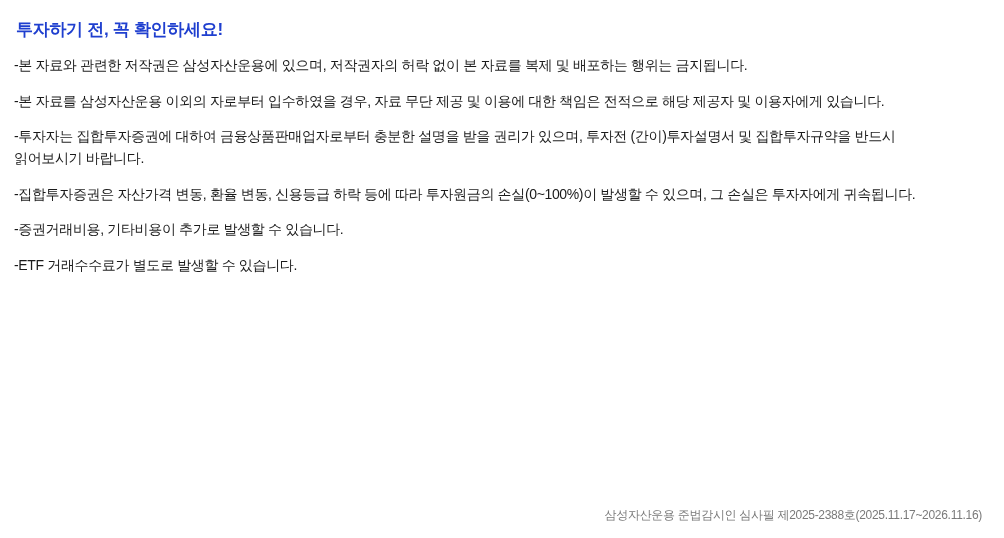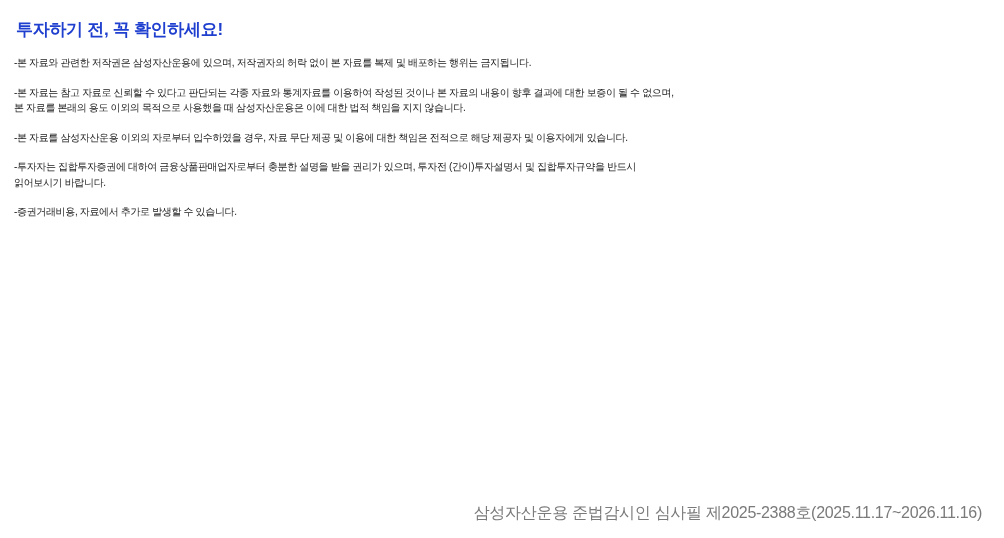--- a/index.html
+++ b/index.html
@@ -25,48 +25,48 @@
     font-size: 17px;
     font-weight: bold;
     color: #1f3fcf;
     letter-spacing: -0.3px;
     margin: 0 0 14px 2px;
   }
   .clauses {
     display: block;
   }
   .clause {
-    font-size: 10px;
+    font-size: 14px;
     line-height: 1.55;
     letter-spacing: -0.35px;
     color: #1a1a1a;
     margin: 0 0 14px 0;
     white-space: pre-line;
   }
   .footer {
     position: absolute;
     right: 22px;
     bottom: 14px;
-    font-size: 16px;
+    font-size: 12px;
     letter-spacing: -0.3px;
     color: #7a7a7a;
   }
 </style>
 </head>
 <body>
 
 <div class="page">
 
   <h1 class="disclaimer-title">투자하기 전, 꼭 확인하세요!</h1>
 
   <div class="clauses">
     <p class="clause">-본 자료와 관련한 저작권은 삼성자산운용에 있으며, 저작권자의 허락 없이 본 자료를 복제 및 배포하는 행위는 금지됩니다.</p>
-    <p class="clause">-본 자료는 참고 자료로 신뢰할 수 있다고 판단되는 각종 자료와 통계자료를 이용하여 작성된 것이나 본 자료의 내용이 향후 결과에 대한 보증이 될 수 없으며,
-본 자료를 본래의 용도 이외의 목적으로 사용했을 때 삼성자산운용은 이에 대한 법적 책임을 지지 않습니다.</p>
     <p class="clause">-본 자료를 삼성자산운용 이외의 자로부터 입수하였을 경우, 자료 무단 제공 및 이용에 대한 책임은 전적으로 해당 제공자 및 이용자에게 있습니다.</p>
     <p class="clause">-투자자는 집합투자증권에 대하여 금융상품판매업자로부터 충분한 설명을 받을 권리가 있으며, 투자전 (간이)투자설명서 및 집합투자규약을 반드시
 읽어보시기 바랍니다.</p>
-    <p class="clause">-증권거래비용, 자료에서 추가로 발생할 수 있습니다.</p>
+    <p class="clause">-집합투자증권은 자산가격 변동, 환율 변동, 신용등급 하락 등에 따라 투자원금의 손실(0~100%)이 발생할 수 있으며, 그 손실은 투자자에게 귀속됩니다.</p>
+    <p class="clause">-증권거래비용, 기타비용이 추가로 발생할 수 있습니다.</p>
+    <p class="clause">-ETF 거래수수료가 별도로 발생할 수 있습니다.</p>
   </div>
 
   <div class="footer">삼성자산운용 준법감시인 심사필 제2025-2388호(2025.11.17~2026.11.16)</div>
 
 </div>
 
 </body></html>

